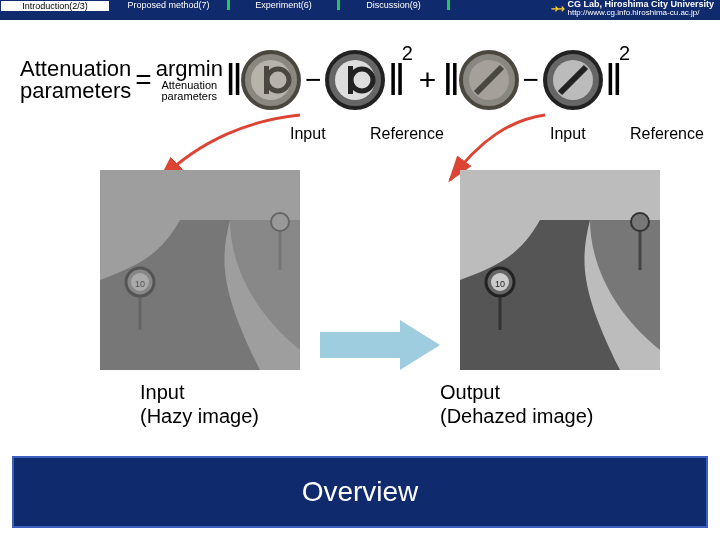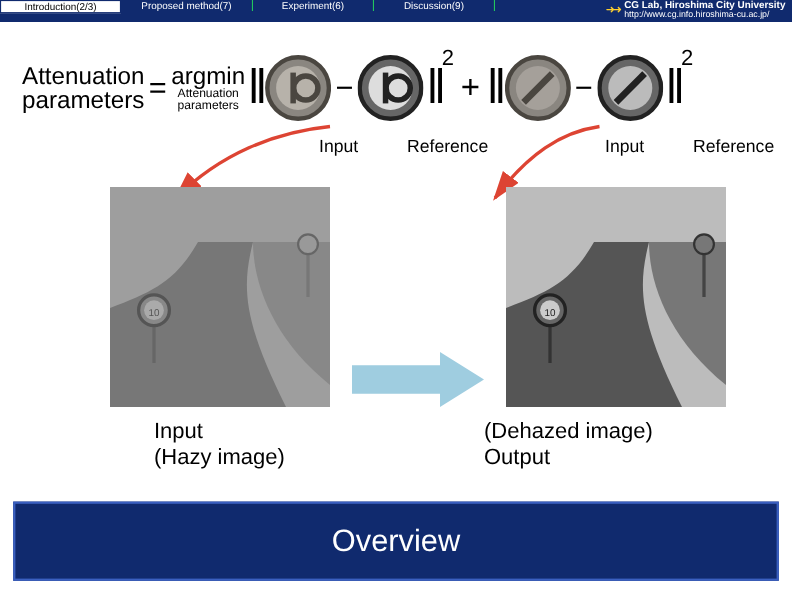--- a/index.html
+++ b/index.html
@@ -11,21 +11,21 @@
     overflow: hidden;
     position: relative;
   }
   .topbar {
     display: flex;
     height: 20px;
     background: #102a6e;
     align-items: flex-start;
   }
   .tab {
-    border-right: 1px solid #22c55e;
+    border-right: 3px solid #22c55e;
     font-size: 9px;
     display: flex;
     align-items: center;
     justify-content: center;
     color: #fff;
     padding: 0 4px;
     white-space: nowrap;
   }
   .tab.active {
     background: #fff;
@@ -301,21 +301,21 @@
         <circle cx="180" cy="52" r="9" fill="#777" stroke="#333" stroke-width="2"></circle>
       </svg>
     </div>
   </div>
 
   <div class="img-labels il-left">
     <div>Input</div>
     <div>(Hazy image)</div>
   </div>
   <div class="img-labels il-right">
+    <div>Output</div>
     <div>(Dehazed image)</div>
-    <div>Output</div>
   </div>
 
 </div>
 
 <div class="footer">
   <span>Overview</span>
 </div>
 
 </body></html>

